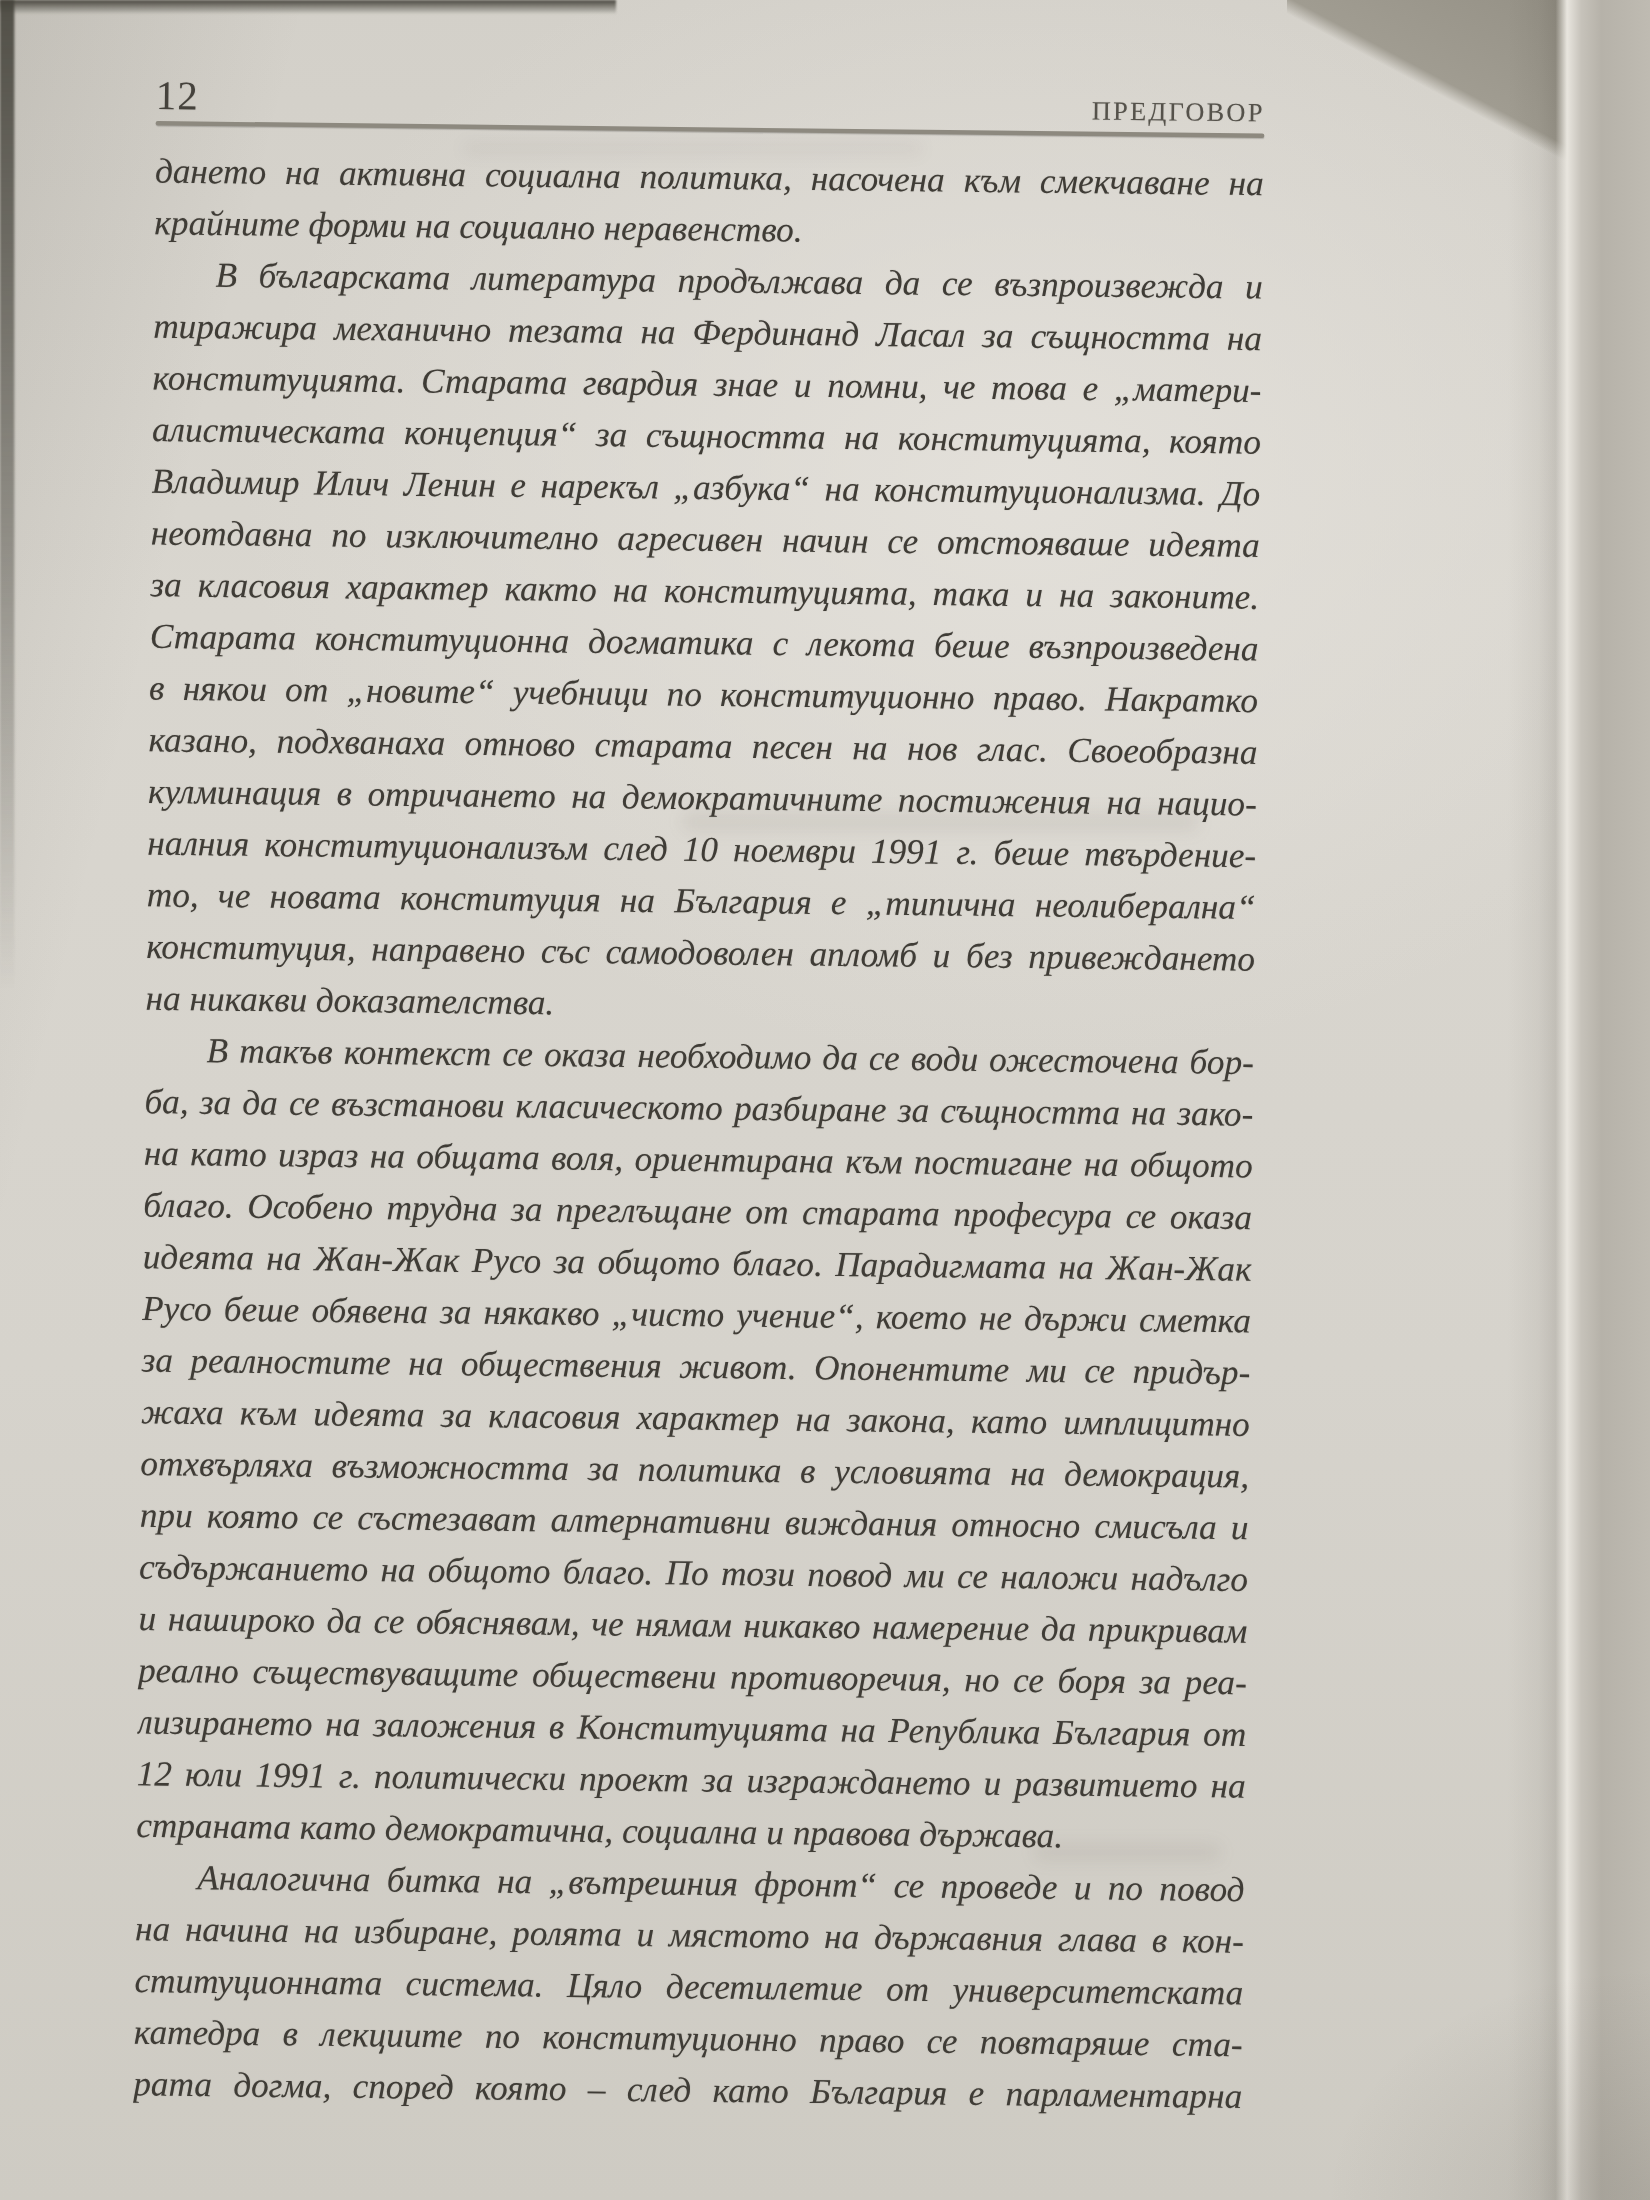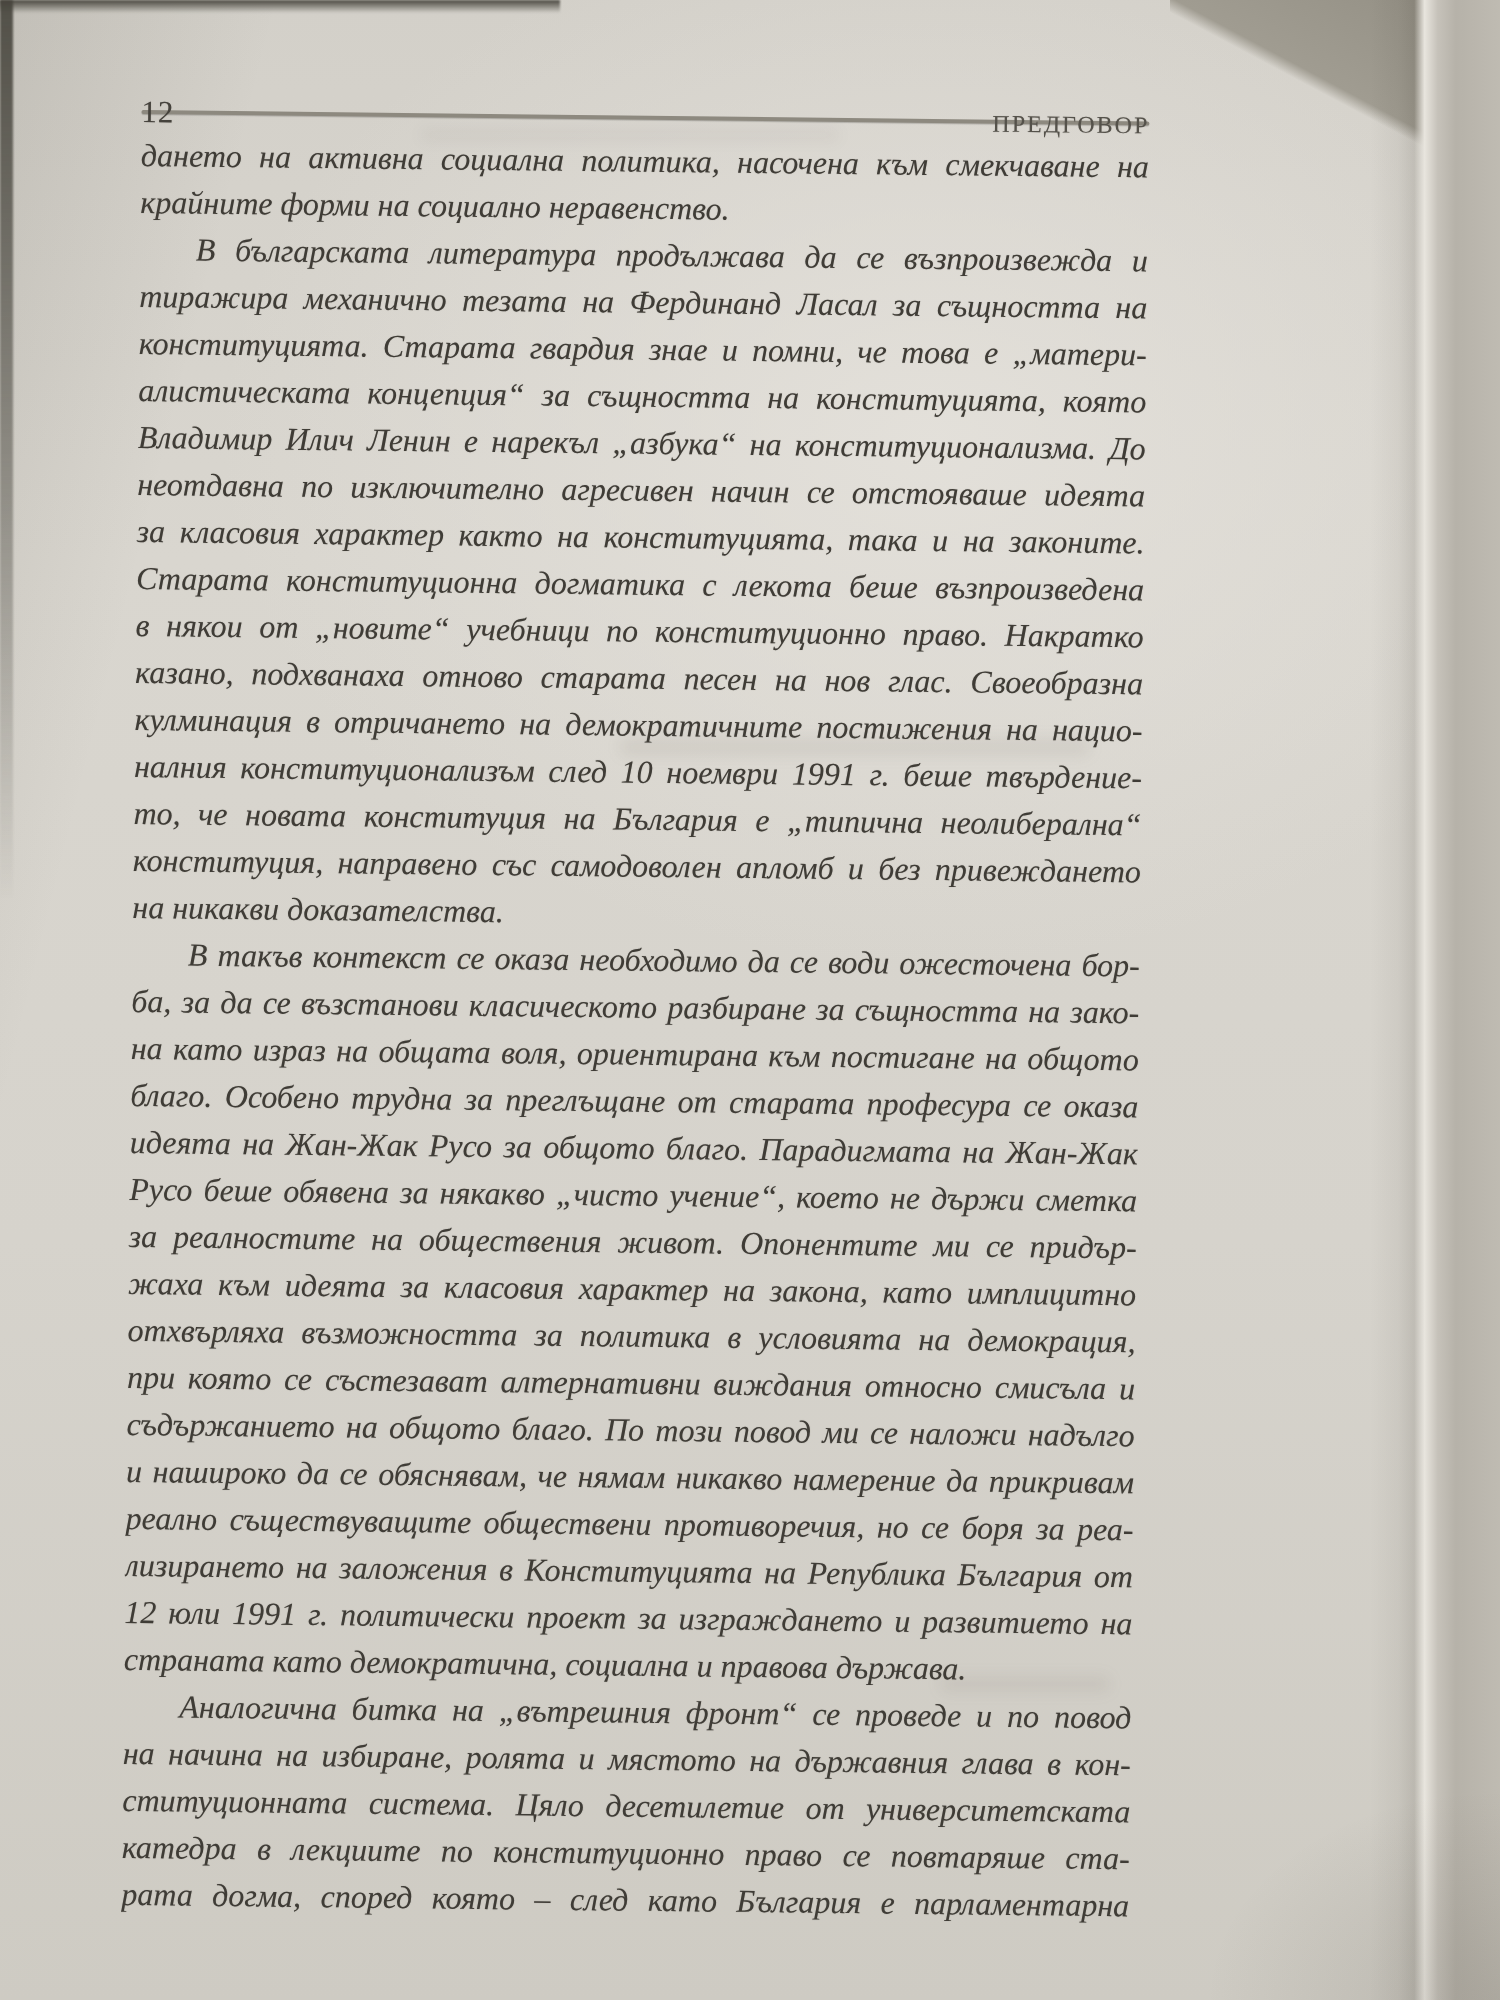--- a/index.html
+++ b/index.html
@@ -58,23 +58,22 @@
     position:absolute;left:142px;top:66px;width:1008px;
     transform:rotate(0.65deg);
     transform-origin:0 0;
     color:#3f3c36;
   }
   .header{
     display:flex;justify-content:space-between;align-items:baseline;
     height:44px;
   }
   .page-number{
-    font-size:31px;color:#45423c;letter-spacing:1px;
+    font-size:37px;color:#45423c;letter-spacing:1px;
     text-shadow:0 0 1px rgba(69,66,60,.35);
-    margin-top:28px;
   }
   .header-title{
     font-size:24px;color:#55524b;letter-spacing:2px;
     text-shadow:0 0 1px rgba(85,82,75,.3);
   }
   .rule{
     height:4px;background:#8d897f;border-radius:2px;
     box-shadow:0 1px 1px rgba(0,0,0,.18);
   }
   .textcol{

